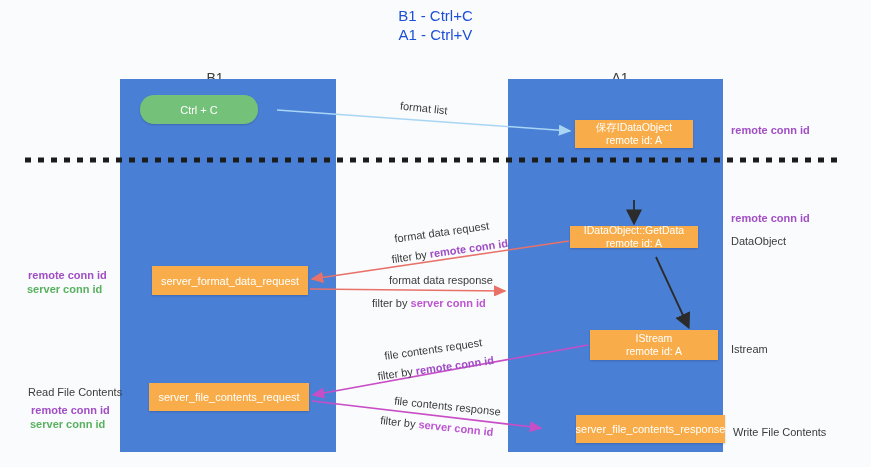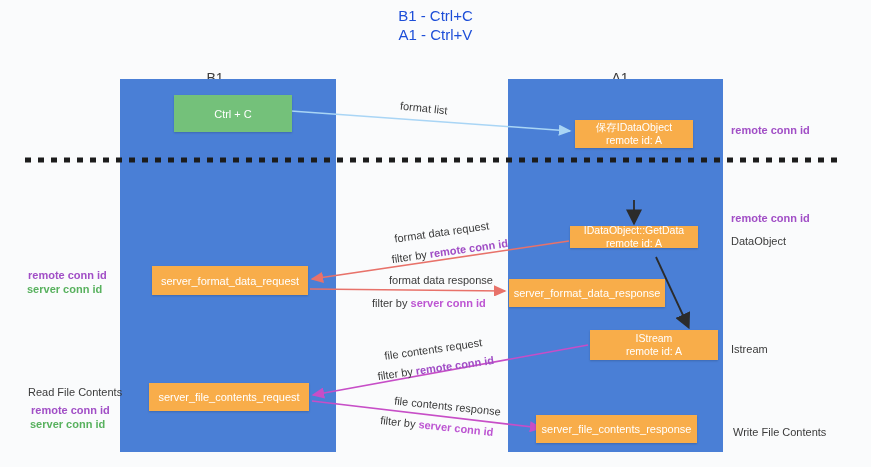--- a/index.html
+++ b/index.html
@@ -71,21 +71,21 @@
 
     <line x1="569" y1="241" x2="312" y2="279" stroke="#e8726a" stroke-width="1.6" marker-end="url(#m-red)"></line>
 
     <line x1="310" y1="289" x2="505" y2="291" stroke="#e8726a" stroke-width="1.6" marker-end="url(#m-red)"></line>
 
     <line x1="588" y1="345" x2="313" y2="395" stroke="#c74ec7" stroke-width="1.6" marker-end="url(#m-mag)"></line>
 
     <line x1="312" y1="401" x2="541" y2="428" stroke="#c74ec7" stroke-width="1.6" marker-end="url(#m-mag)"></line>
   </svg>
 
-  <div class="box green" style="left:174px;top:95px;width:118px;height:37px;">
+  <div class="box green" style="left:140px;top:95px;width:118px;height:29px;border-radius:14px;">
     <span>Ctrl + C</span>
   </div>
 
   <div class="box orange" style="left:575px;top:120px;width:118px;height:28px;">
     <div class="two-line">
       <div>保存IDataObject</div>
       <div>remote id: A</div>
     </div>
   </div>
 
@@ -94,36 +94,33 @@
     <div class="two-line">
       <div>IDataObject::GetData</div>
       <div>remote id: A</div>
     </div>
   </div>
 
   <div class="box orange" style="left:152px;top:266px;width:156px;height:29px;">
     <span>server_format_data_request</span>
   </div>
 
-  <div class="box orange" style="left:509px;top:279px;width:156px;height:28px;">
-    <span>server_format_data_response</span>
-  </div>
 
   <div class="box orange" style="left:590px;top:330px;width:128px;height:30px;">
     <div class="two-line">
       <div>IStream</div>
       <div>remote id: A</div>
     </div>
   </div>
 
   <div class="box orange" style="left:149px;top:383px;width:160px;height:28px;">
     <span>server_file_contents_request</span>
   </div>
 
-  <div class="box orange" style="left:536px;top:415px;width:161px;height:28px;">
+  <div class="box orange" style="left:576px;top:415px;width:149px;height:28px;">
     <span>server_file_contents_response</span>
   </div>
 
   <div class="lbl rot-dn" style="left:400px;top:101px;">format list</div>
 
   <div class="lbl rot-up" style="left:394px;top:225px;">format data request</div>
   <div class="lbl rot-up" style="left:391px;top:244px;">
     <span>filter by </span><span class="purple">remote conn id</span>
   </div>
 

